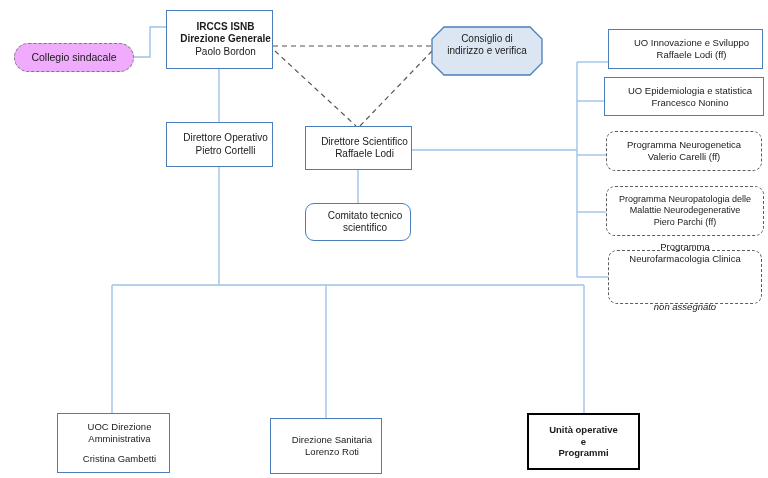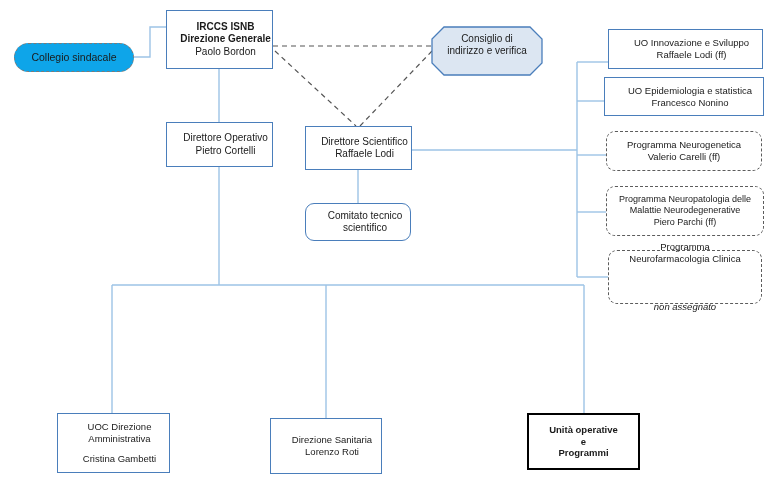--- a/index.html
+++ b/index.html
@@ -11,21 +11,21 @@
         flex-direction:column;align-items:center;justify-content:center;
         text-align:center;color:#1a1a1a;line-height:1.25;}
   .node .ln{display:block;white-space:nowrap;}
   
   .box-solid{border:1px solid #4a7ebb;background:#ffffff;padding-left:12px;}
   
   .box-dashed{border:1.3px dashed #5c5c5c;background:#ffffff;border-radius:9px;}
   
   .box-round{border:1px solid #4a7ebb;background:#ffffff;border-radius:9px;padding-left:14px;}
   
-  .pill-dashed{border:1.4px dashed #7a7a7a;background:#0ea5e9;border-radius:22px;}
+  .pill-dashed{border:1.4px dashed #7a7a7a;background:#f0abfc;border-radius:22px;}
   
   .box-heavy{border:2.5px solid #000000;background:#ffffff;}
   .b{font-weight:bold;}
   .i{font-style:italic;margin-top:36px;}
   .sp{height:9px;}
 </style>
 </head>
 <body>
 
 <div id="chart">

